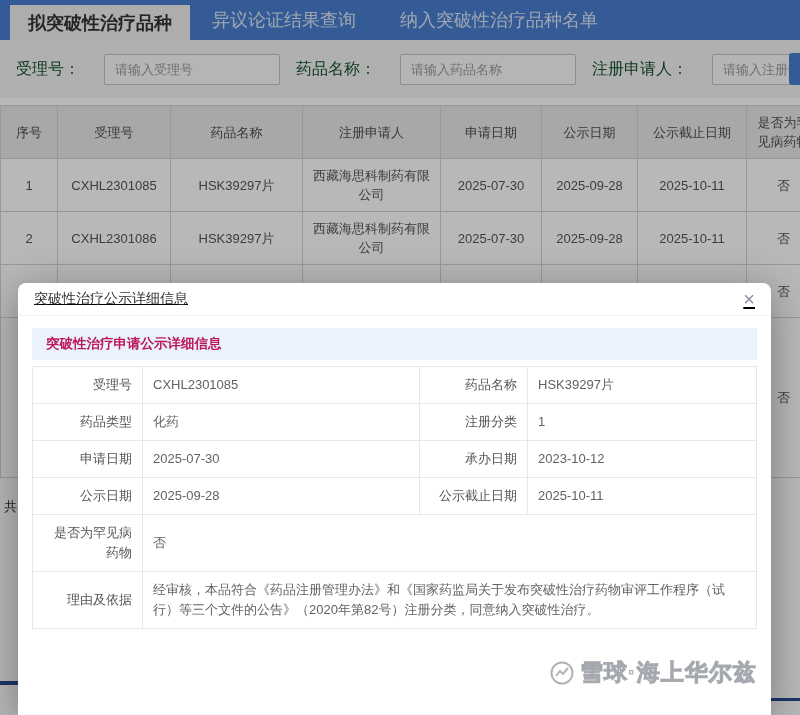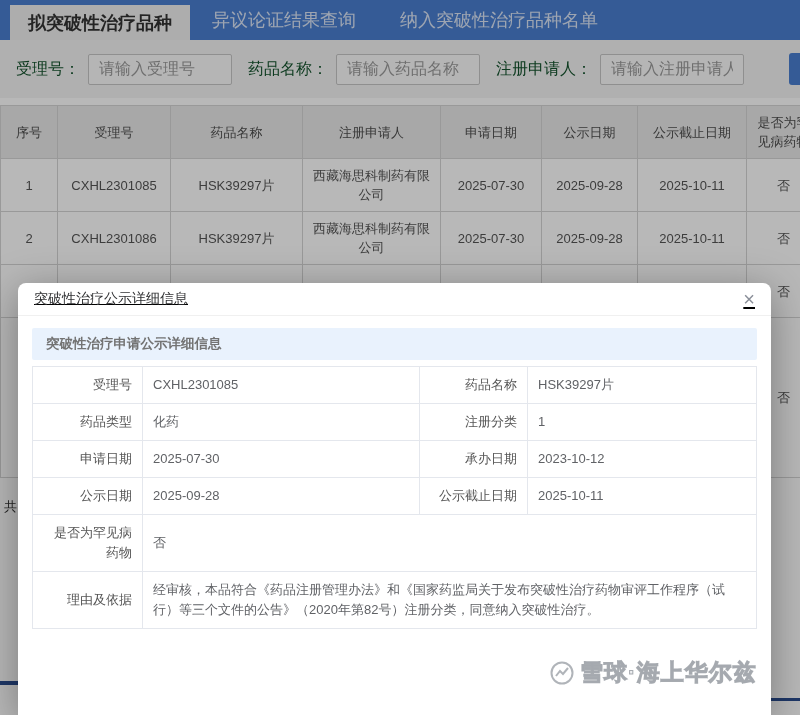--- a/index.html
+++ b/index.html
@@ -8,21 +8,21 @@
   .screen { position:relative; width:800px; height:715px; overflow:hidden; background:#fff; }
 
   
   .tabbar { height:40px; background:#4a7fd0; display:flex; align-items:stretch; }
   .tab { color:#dbe5f6; font-size:18px; padding:0 22px; display:flex; align-items:center; cursor:pointer; }
   .tab.active { background:#f0f0f0; color:#333; margin:5px 0 0 10px; font-weight:bold; padding:0 18px; }
 
   .search-section { background:#f4f4f4; height:58px; display:flex; align-items:center; padding:0 0 0 16px; position:relative; margin-bottom:7px; }
   .search-group { display:flex; align-items:center; margin-right:16px; }
   .search-label { font-size:16px; color:#14532d; margin-right:8px; white-space:nowrap; }
-  .search-input { width:144px; height:31px; border:1px solid #c6c6c6; border-radius:2px; background:#fbfbfb; font-size:16px; color:#333; padding:0 10px; font-family:inherit; }
+  .search-input { width:176px; height:31px; border:1px solid #c6c6c6; border-radius:2px; background:#fbfbfb; font-size:13px; color:#333; padding:0 10px; font-family:inherit;margin-left:16px; }
   .search-input::placeholder { color:#9a9a9a; }
   .search-button { position:absolute; left:789px; top:13px; width:70px; height:32px; background:#4a7fd0; border:none; border-radius:3px; }
 
   .table-wrap { width:800px; overflow:hidden; }
   .main-table { border-collapse:collapse; table-layout:fixed; width:820px; font-size:13px; color:#555; }
   .main-table th, .main-table td { border:1px solid #d4d4d4; text-align:center; vertical-align:middle; padding:4px 8px; word-break:break-all; line-height:19px; }
   .main-table thead tr { height:53px; }
   .main-table thead th { background:#e9e9e9; font-weight:normal; color:#4d4d4d; }
   .main-table tbody tr { background:#fff; }
   .main-table tbody tr:nth-child(1),
@@ -39,21 +39,21 @@
 
   
   .overlay { position:absolute; inset:0; background:rgba(0,0,0,0.28); z-index:10; }
 
   
   .modal { position:absolute; left:18px; top:283px; width:753px; height:432px; background:#fff; z-index:20; border-radius:8px 8px 0 0; box-shadow:0 8px 40px rgba(0,0,0,0.35); }
   .modal-header { display:flex; justify-content:space-between; align-items:center; height:33px; padding:0 16px; border-bottom:1px solid #f0f0f0;text-decoration:underline; }
   .modal-title { font-size:14px; color:#303133; }
   .modal-close { font-size:20px; color:#8a8f99; line-height:1; cursor:pointer; }
   .modal-body { padding:12px 14px 0; }
-  .section-banner { background:#e9f2fd; color:#737373; font-weight:bold; font-size:13.5px; height:32px; line-height:32px; padding-left:14px; border-radius:2px; margin-bottom:6px; }
+  .section-banner { background:#e9f2fd; color:#be185d; font-weight:bold; font-size:13.5px; height:32px; line-height:32px; padding-left:14px; border-radius:2px; margin-bottom:6px; }
   .detail-table { width:100%; border-collapse:collapse; table-layout:fixed; font-size:13px; color:#606266; }
   .detail-table td { border:1px solid #e4e7ed; padding:8px 10px; line-height:20px; vertical-align:middle; word-break:break-all; }
   .detail-table td.lbl { text-align:right; color:#555; }
   .detail-table td.val { text-align:left; }
   .modal-footer { display:flex; justify-content:flex-end; gap:12px; padding:18px 24px 0 0; }
 
   
   .watermark { position:absolute; left:549px; top:657px; z-index:30; display:flex; align-items:center; gap:5px; pointer-events:none; }
   .watermark-text { font-size:23px; font-weight:bold; letter-spacing:1px; white-space:nowrap;
     color:rgba(210,213,218,0.35); -webkit-text-stroke:1px rgba(140,145,152,0.75); }

